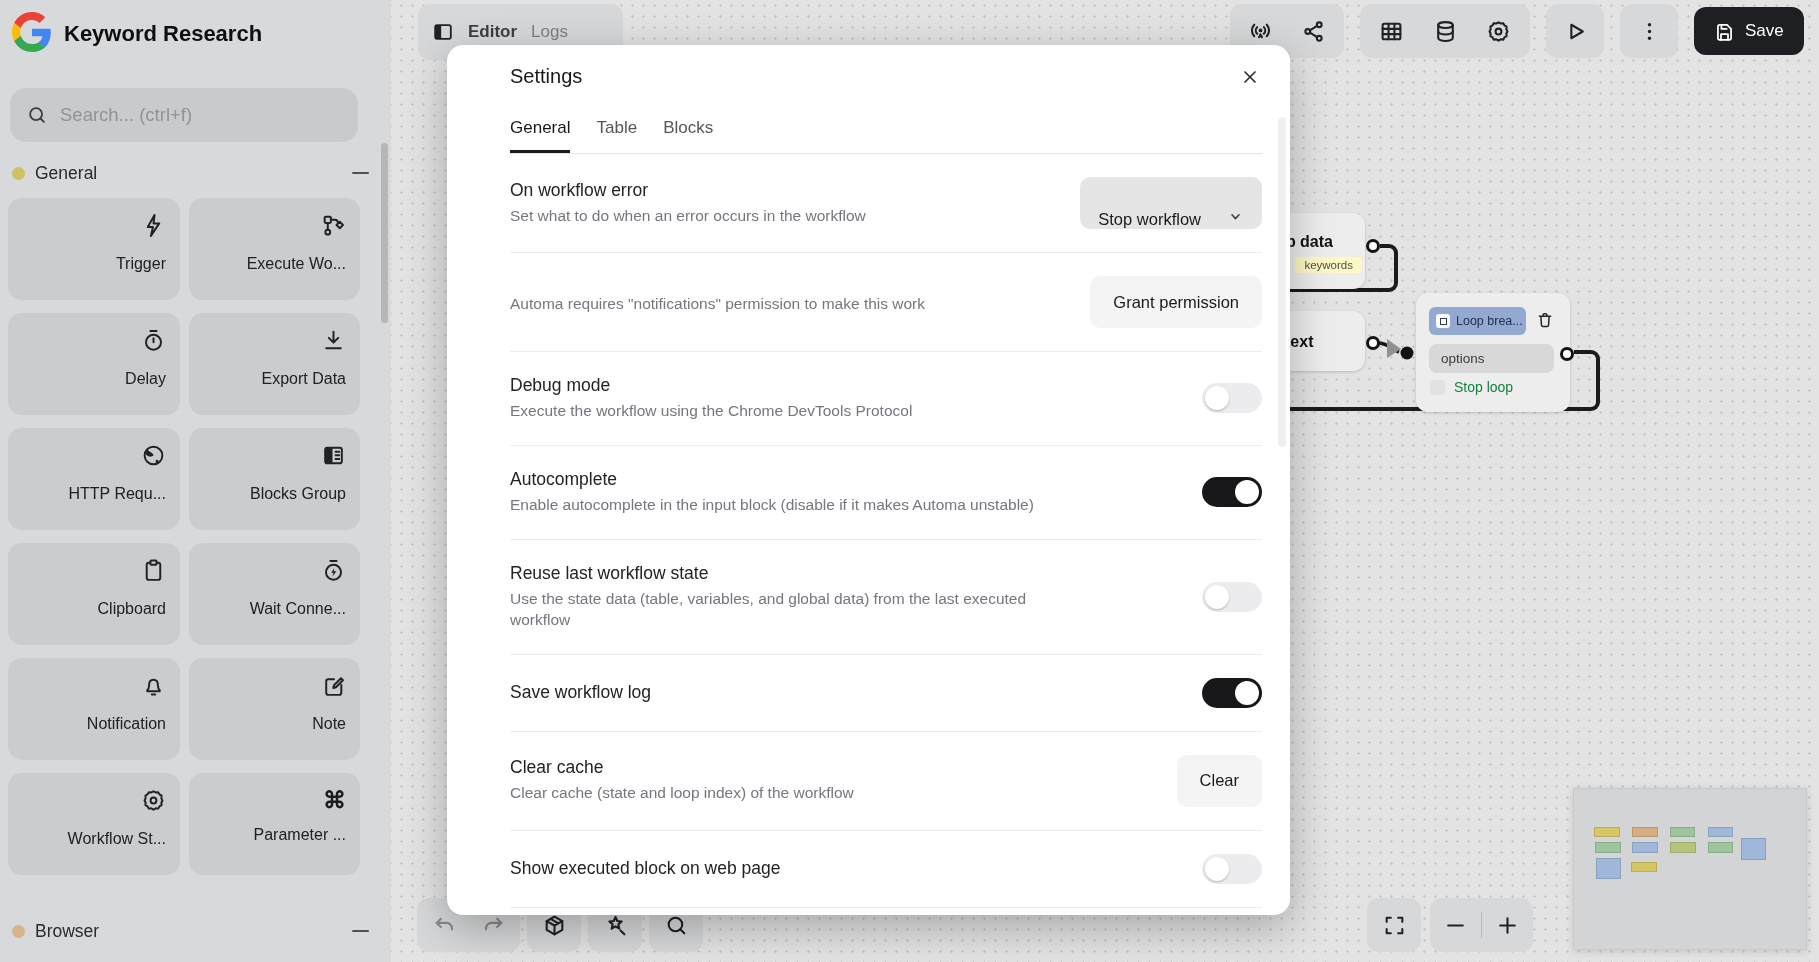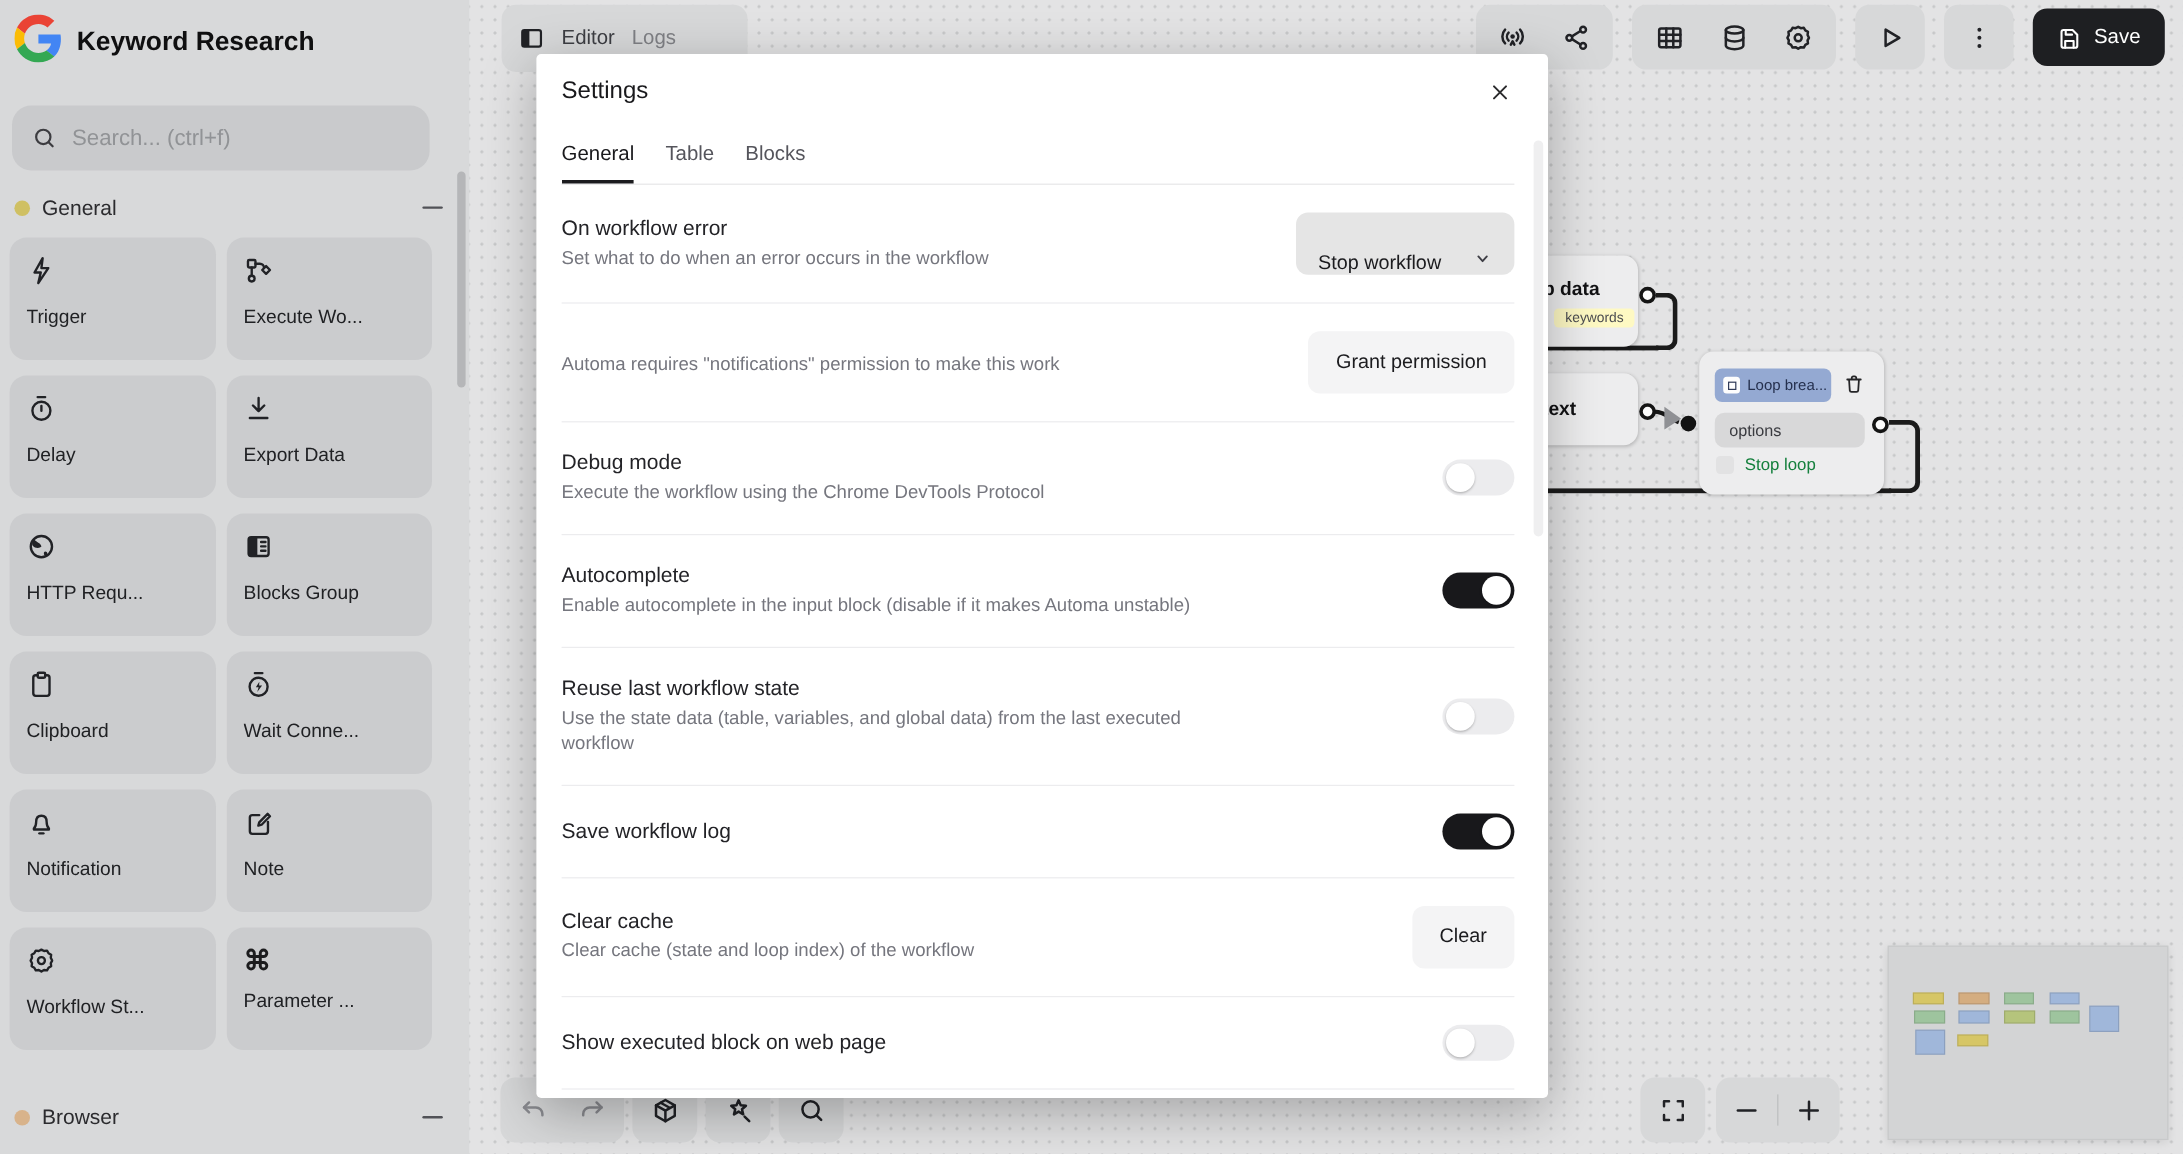--- a/index.html
+++ b/index.html
@@ -57,21 +57,21 @@
     line-height:29px; padding-left:12px; }
   .bp-check { position:absolute; left:14px; top:86px; display:flex; align-items:center; gap:9px; }
   .bp-cbox { width:15px; height:15px; background:#e2e2e3; border-radius:3.5px; }
   .bp-check-label { font-size:14px; color:#15803d; }
 
   
   .panel-tabs { position:absolute; left:418px; top:4px; width:205px; height:56px;
     background:#d7d8d9; border-radius:12px; display:flex; align-items:center;
     padding:0 14px; gap:14px; z-index:3; }
   .ptab { font-size:17px; color:#7f8085; cursor:default; }
-  .ptab.active { color:#3d3e43; font-weight:400; }
+  .ptab.active { color:#3d3e43; font-weight:700; }
 
   
   .toolbar-right { position:absolute; left:1230px; top:4px; display:flex; gap:16px;
     align-items:flex-start; z-index:3; }
   .tb-group { background:#d7d8d9; border-radius:12px; height:54px; display:flex;
     align-items:center; justify-content:space-evenly; }
   .tb-btn { display:flex; align-items:center; justify-content:center; width:44px; height:44px; }
   .save-btn { background:#1e1f22; color:#fff; border:none; border-radius:12px;
     height:48px; margin-top:3px; padding:0 20px; font-size:17px; display:flex;
     align-items:center; gap:10px; font-family:inherit; }
@@ -108,34 +108,34 @@
     background:#c9cacc; border-radius:16px; display:flex; align-items:center;
     padding:0 16px; gap:12px; }
   .searchbox .ph { font-size:18.5px; color:#919396; }
   .section-head { position:absolute; left:12px; right:22px; height:30px;
     display:flex; align-items:center; gap:10px; }
   .sec-general { top:158px; } .sec-browser { top:916px; }
   .sec-dot { width:13px; height:13px; border-radius:50%; }
   .sec-label { font-size:17.5px; color:#2b2b2e; flex:1; }
   .sec-collapse { width:17px; height:2.5px; background:#515257; border-radius:2px; }
   .block-grid { position:absolute; left:8px; top:198px; width:352px;
-    display:grid; grid-template-columns:172px 171px; column-gap:9px; row-gap:13px; }
+    display:grid; grid-template-columns:172px 171px; column-gap:9px; row-gap:13px;text-align:right; }
   .block-card { height:102px; background:#cbccce; border-radius:14px; padding:15px 14px; }
   .block-card .icn svg { width:25px; height:25px; stroke-width:1.9; }
   .block-label { margin-top:13px; font-size:16px; color:#202124; white-space:nowrap;
     overflow:hidden; }
   .cmd-glyph { font-size:23px; line-height:25px; color:#1c1c1e; font-weight:bold;
     display:block; height:25px; }
   .sb-scroll { position:absolute; right:3px; top:143px; width:7px; height:180px;
     background:#b5b6b8; border-radius:4px; }
 
   
   .modal { position:absolute; left:447px; top:45px; width:843px; height:870px;
-    background:#fff; border-radius:4px; box-shadow:0 12px 44px rgba(0,0,0,.28);
-    z-index:20; overflow:hidden; }
+    background:#fff; border-radius:16px; box-shadow:0 12px 44px rgba(0,0,0,.28);
+    z-index:20; overflow:hidden;padding-left:42px; }
   .m-head { padding:20px 28px 0 21px; display:flex; justify-content:space-between;
     align-items:flex-start; }
   .m-title { font-size:20px; font-weight:500; color:#19191c; }
   .m-close { background:none; border:none; padding:2px; cursor:pointer; }
   .m-close svg { width:20px; height:20px; stroke:#2a2a2c; stroke-width:2;
     stroke-linecap:round; fill:none; }
   .m-tabs { display:flex; gap:26px; margin:26px 28px 0 21px; border-bottom:1px solid #e6e6e8; }
   .mtab { font-size:17px; color:#55555c; padding-bottom:15px; cursor:default; }
   .mtab.active { color:#19191c; box-shadow:inset 0 -3px 0 #1b1b1e; }
   .m-body { margin:0 28px 0 21px; }

